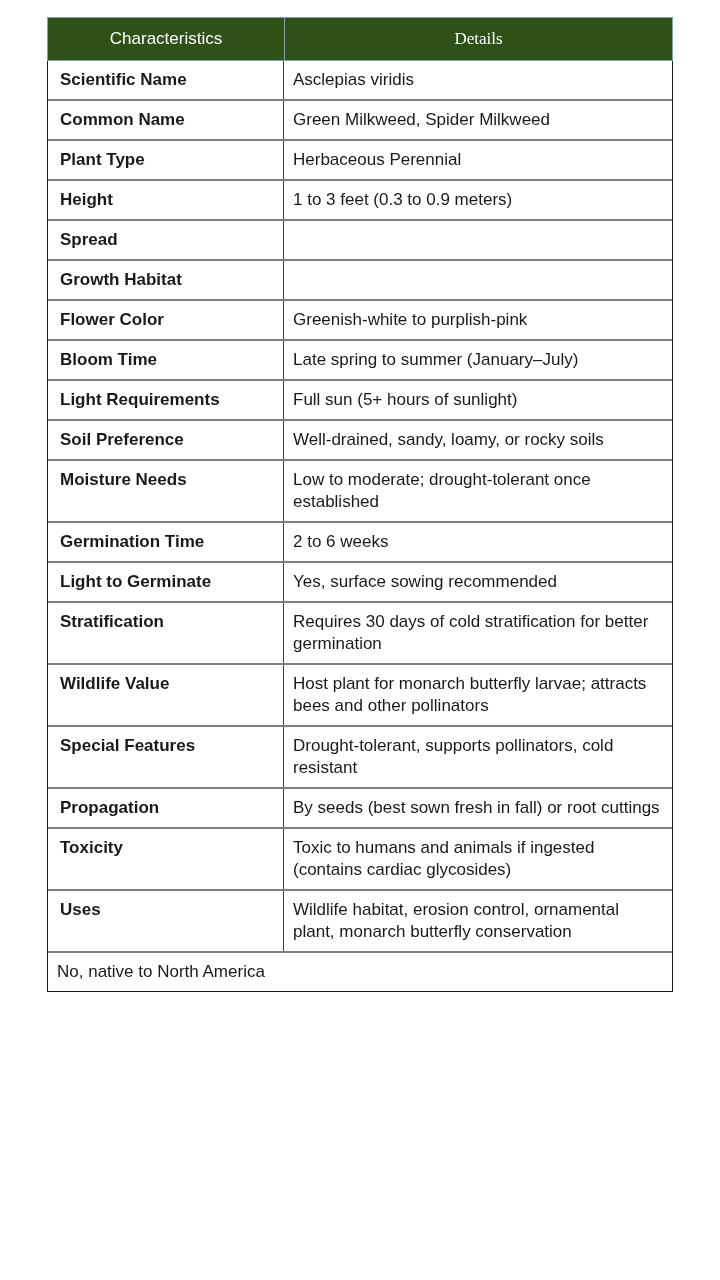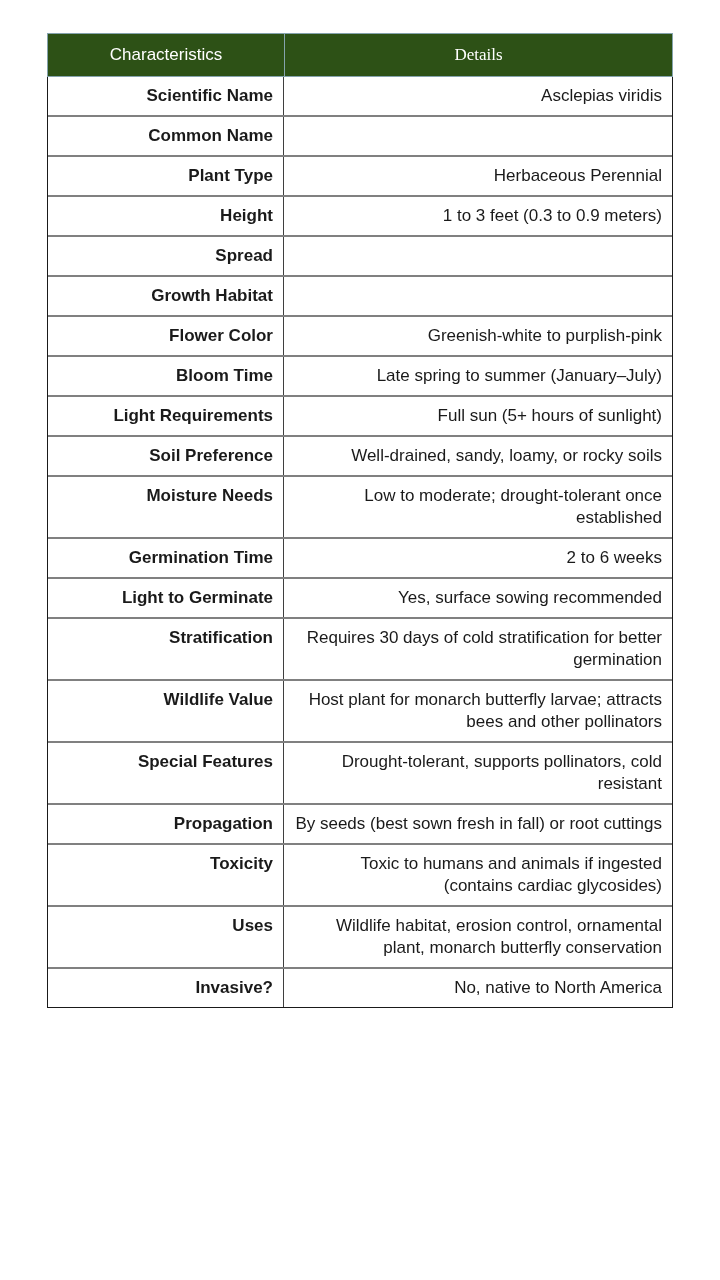--- a/index.html
+++ b/index.html
@@ -14,21 +14,20 @@
   * { margin: 0; padding: 0; box-sizing: border-box; }
   html, body { background: #ffffff; }
   .page {
     position: relative;
     width: 720px;
     height: 1044px;
     background: #ffffff;
     overflow: hidden;
     font-family: "Liberation Sans", sans-serif;
     color: var(--body-text);
-    margin-top: 16px;
   }
   .table-wrap {
     width: 626px;
     margin: 17px auto 0 auto;
   }
   .header-row {
     display: flex;
     background: var(--header-bg);
     border: 1px solid var(--header-outline);
   }
@@ -40,21 +39,20 @@
     padding: 10px 4px;
   }
   .header-cell.col-char {
     width: 237px;
     border-right: 1px solid var(--header-outline);
   }
   .header-cell.col-det { flex: 1; font-family: Liberation Serif, serif; }
   .table-body {
     border: 1.6px solid var(--outer-border);
     border-top: none;
-    text-align: right;
   }
   .t-row {
     display: flex;
     border-bottom: 2px solid var(--row-divider);
   }
   .t-row:last-child { border-bottom: none; }
   .cell {
     font-size: 17px;
     line-height: 22px;
     padding: 8px 10px;
@@ -82,20 +80,21 @@
     </div>
 
     <div class="table-body">
   <div class="t-row">
     <div class="cell cell-label">Scientific Name</div>
     <div class="cell cell-detail">Asclepias viridis</div>
   </div>
 
   <div class="t-row">
     <div class="cell cell-label">Common Name</div>
+    <div class="cell cell-detail">Green Milkweed, Spider Milkweed</div>
   </div>
 
   <div class="t-row">
     <div class="cell cell-label">Plant Type</div>
     <div class="cell cell-detail">Herbaceous Perennial</div>
   </div>
 
   <div class="t-row">
     <div class="cell cell-label">Height</div>
     <div class="cell cell-detail">1 to 3 feet (0.3 to 0.9 meters)</div>
@@ -168,19 +167,18 @@
     <div class="cell cell-label">Toxicity</div>
     <div class="cell cell-detail">Toxic to humans and animals if ingested (contains cardiac glycosides)</div>
   </div>
 
   <div class="t-row">
     <div class="cell cell-label">Uses</div>
     <div class="cell cell-detail">Wildlife habitat, erosion control, ornamental plant, monarch butterfly conservation</div>
   </div>
 
   <div class="t-row">
-    <div class="cell cell-label">Invasive?</div>
     <div class="cell cell-detail">No, native to North America</div>
   </div>
 </div>
 
   </div>
 </div>
 
 </body></html>

